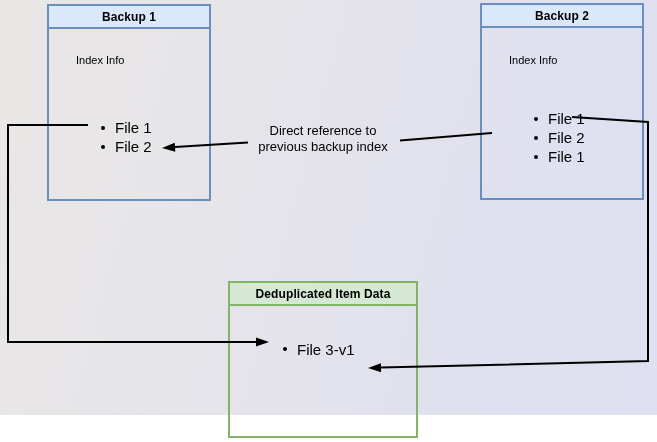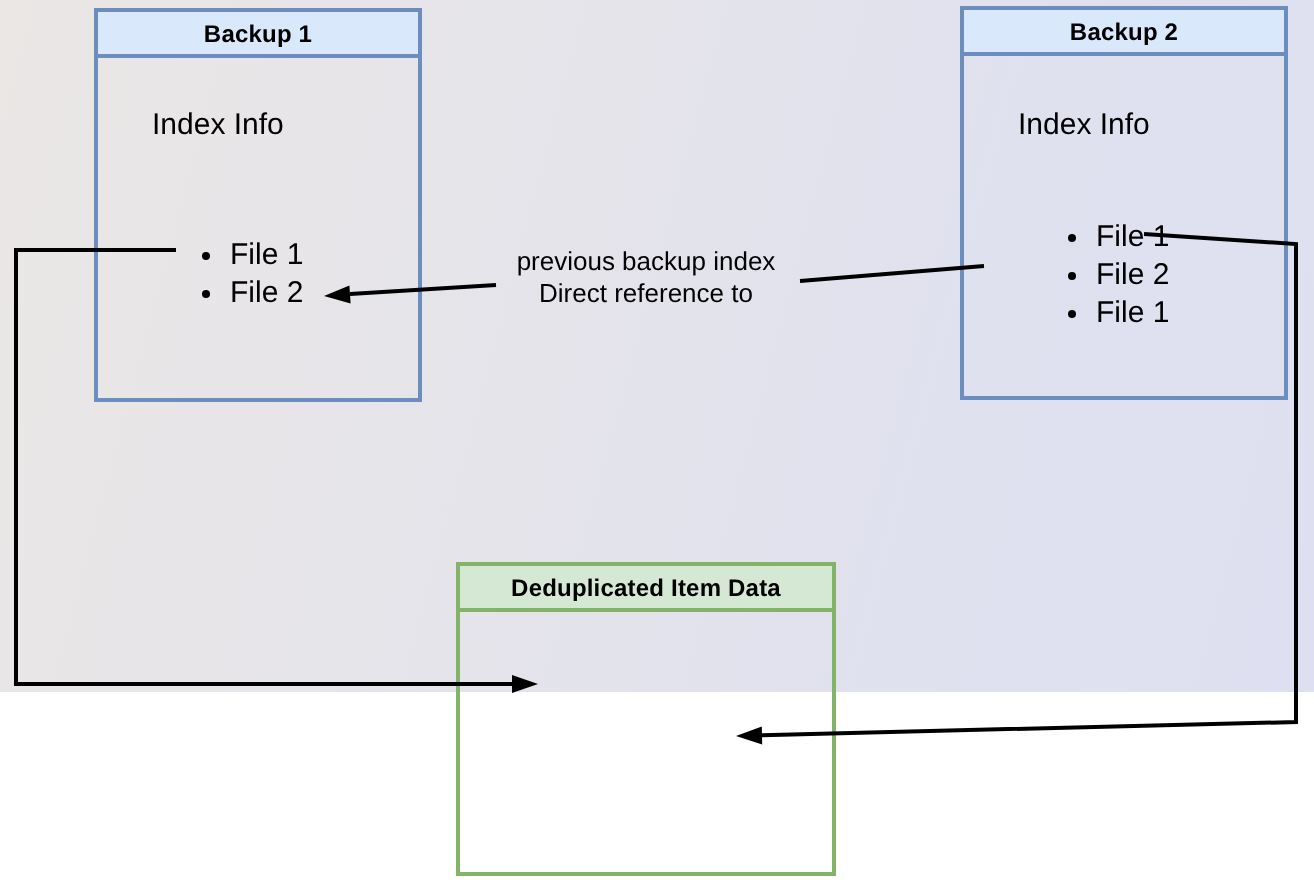--- a/index.html
+++ b/index.html
@@ -9,21 +9,21 @@
   body {
     width: 657px;
     height: 442px;
     overflow: hidden;
     font-family: "Liberation Sans", "DejaVu Sans", sans-serif;
     color: #000;
   }
   #canvas {
     position: relative;
     width: 657px;
-    height: 346px;
+    height: 415px;
     background: linear-gradient(105deg, #eae7e5 0%, #e5e4ea 40%, #e0e1ef 72%, #dee0f1 100%);
   }
   .node {
     position: absolute;
     box-sizing: border-box;
     background: transparent;
   }
   .node .hdr {
     box-sizing: border-box;
     height: 23px;
@@ -44,21 +44,21 @@
   .node.green {
     border: 2px solid var(--green-border, #82b366);
   }
   .node.green .hdr {
     background: var(--green-fill, #d5e8d4);
     border-bottom: 2px solid var(--green-border, #82b366);
     text-align: center;
   }
   .index-label {
     position: absolute;
-    font-size: 15px;
+    font-size: 11px;
     white-space: nowrap;
   }
   .file-list {
     position: absolute;
     display: flex;
     flex-direction: column;
   }
   .file-row {
     display: flex;
     align-items: center;
@@ -142,34 +142,38 @@
         <span>File 1</span>
       </div>
     </div>
   </div>
 
   <div class="node green" style="left:228px; top:281px; width:190px; height:157px;">
     <div class="hdr">
       <span>Deduplicated Item Data</span>
     </div>
     <div class="file-list wide" style="left:53px; top:56px;">
+      <div class="file-row">
+        <span class="dot"></span>
+        <span>File 3-v1</span>
+      </div>
     </div>
   </div>
 
   <svg id="connectors" width="657" height="442" viewBox="0 0 657 442">
 
     <path d="M 88 125 L 8 125 L 8 342 L 256 342"></path>
     <polygon points="269,342 256,337.5 256,346.5"></polygon>
 
     <line x1="492" y1="133" x2="400" y2="140.5"></line>
     <line x1="248" y1="142.5" x2="175" y2="147"></line>
     <polygon points="162,148 175.3,151.7 174.7,142.7"></polygon>
 
     <path d="M 572 117 L 648 122 L 648 361 L 381 367.6"></path>
     <polygon points="368,368 381.1,372.2 380.9,363.2"></polygon>
   </svg>
 
   <div class="edge-label">
+    <div>Direct reference to</div>
     <div>previous backup index</div>
-    <div>Direct reference to</div>
   </div>
 
 </div>
 
 </body></html>

